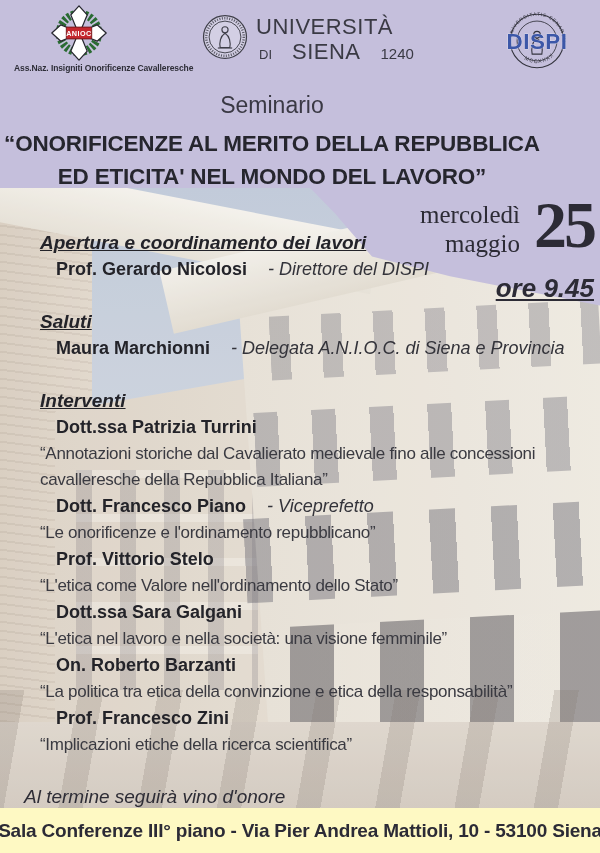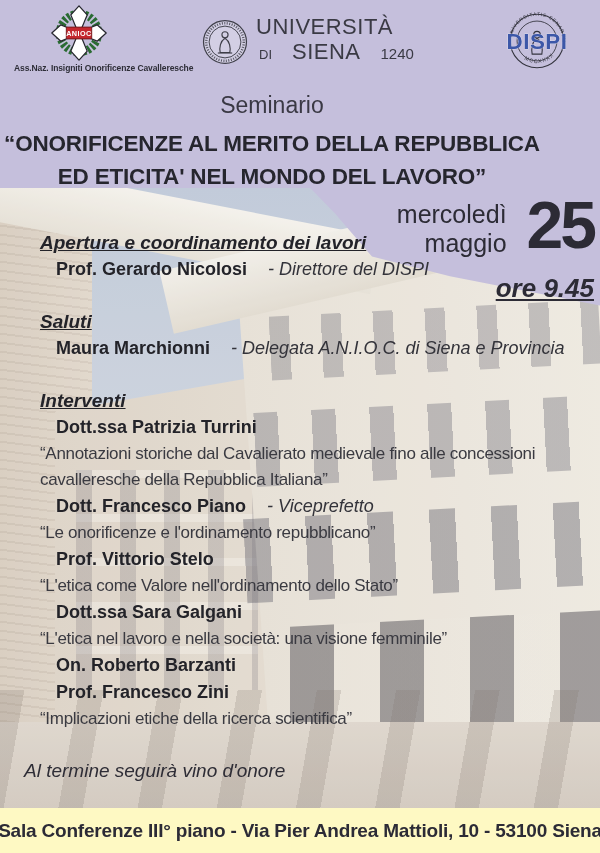--- a/index.html
+++ b/index.html
@@ -6,21 +6,21 @@
   .poster{
     position:relative;width:600px;height:853px;overflow:hidden;
     background:#c5bfdc;
     font-family:"Liberation Sans",sans-serif;color:#2b2a33;
   }
   
   .logos{position:absolute;top:0;left:0;width:600px;height:85px;}
   .anioc{position:absolute;left:2px;top:4px;width:154px;text-align:center;}
   .anioc svg{display:block;margin:0 auto;}
   .anioc-caption{font-size:8.5px;font-weight:bold;color:#2e2e38;white-space:nowrap;letter-spacing:-0.1px;margin-top:1px;margin-left:12px;}
-  .unisi{position:absolute;left:202px;top:14px;display:flex;align-items:flex-end;gap:8px;}
+  .unisi{position:absolute;left:202px;top:14px;display:flex;align-items:flex-start;gap:8px;}
   .unisi-text{color:#3a3a44;}
   .u1{font-size:22px;letter-spacing:.5px;line-height:25px;}
   .u2{display:flex;align-items:baseline;gap:20px;margin-left:3px;}
   .u2 .di{font-size:13px;}
   .u2 .siena{font-size:22px;letter-spacing:.5px;}
   .u2 .year{font-size:15px;}
   .dispi{position:absolute;right:28px;top:6px;}
   
   .title-block{position:absolute;top:85px;left:0;width:544px;text-align:center;}
   .kicker{margin:7px 0 8px;font-size:23px;color:#3a3944;}
@@ -56,21 +56,21 @@
     background:repeating-linear-gradient(90deg,rgba(52,48,56,.5) 0 44px,rgba(235,230,220,.18) 44px 90px);}
   .ground{left:0;bottom:0;width:100%;height:86px;background:linear-gradient(180deg,#d9d0c5,#ccc2b6);}
   .ground-shadows{left:0;bottom:0;width:100%;height:118px;
     background:repeating-linear-gradient(100deg,rgba(105,92,82,.22) 0 24px,transparent 24px 78px);}
   .wash{inset:0;background:rgba(255,255,255,.16);}
   .wedge{top:0;right:0;width:600px;height:140px;background:#c5bfdc;
     clip-path:polygon(51.7% 0,100% 0,100% 84%,75% 63%,62% 49%,55.8% 18%);}
   
   .date-block{top:6px;right:6px;text-align:right;color:#2c2b35;}
   .date-block *{position:static;}
-  .date-row{display:flex;justify-content:flex-end;align-items:flex-start;gap:20px;}
+  .date-row{display:flex;justify-content:flex-end;align-items:flex-start;gap:14px;font-family:Liberation Serif, serif;}
   .dm{font-size:25px;line-height:29px;text-align:right;margin-top:6px;}
   .day{font-size:66px;font-weight:bold;line-height:62px;letter-spacing:-3px;}
   .time{font-size:26px;font-weight:bold;font-style:italic;text-decoration:underline;margin-top:15px;}
   
   .program{left:24px;top:42px;width:560px;}
   .program *{position:static;margin-left:16px;}
   .program p{margin:0;line-height:26px;}
   .section{margin-bottom:26px;}
   .heading{font-size:19px;font-weight:bold;font-style:italic;text-decoration:underline;color:#232329;}
   .name{font-size:18px;font-weight:bold;color:#232329;}
@@ -203,20 +203,21 @@
         <p class="speaker"><span class="name">Dott. Francesco Piano</span><span class="role"> - Viceprefetto</span></p>
         <p class="talk nowrap">“Le onorificenze e l'ordinamento repubblicano”</p>
 
         <p class="speaker"><span class="name">Prof. Vittorio Stelo</span><span class="role"></span></p>
         <p class="talk nowrap">“L'etica come Valore nell'ordinamento dello Stato”</p>
 
         <p class="speaker"><span class="name">Dott.ssa Sara Galgani</span><span class="role"></span></p>
         <p class="talk nowrap">“L'etica nel lavoro e nella società: una visione femminile”</p>
 
         <p class="speaker"><span class="name">On. Roberto Barzanti</span><span class="role"></span></p>
+        <p class="talk nowrap">“La politica tra etica della convinzione e etica della responsabilità”</p>
 
         <p class="speaker"><span class="name">Prof. Francesco Zini</span><span class="role"></span></p>
         <p class="talk nowrap">“Implicazioni etiche della ricerca scientifica”</p>
       </div>
 
       <p class="closing">Al termine seguirà vino d'onore</p>
     </div>
   </section>
 
   <footer class="footer">

